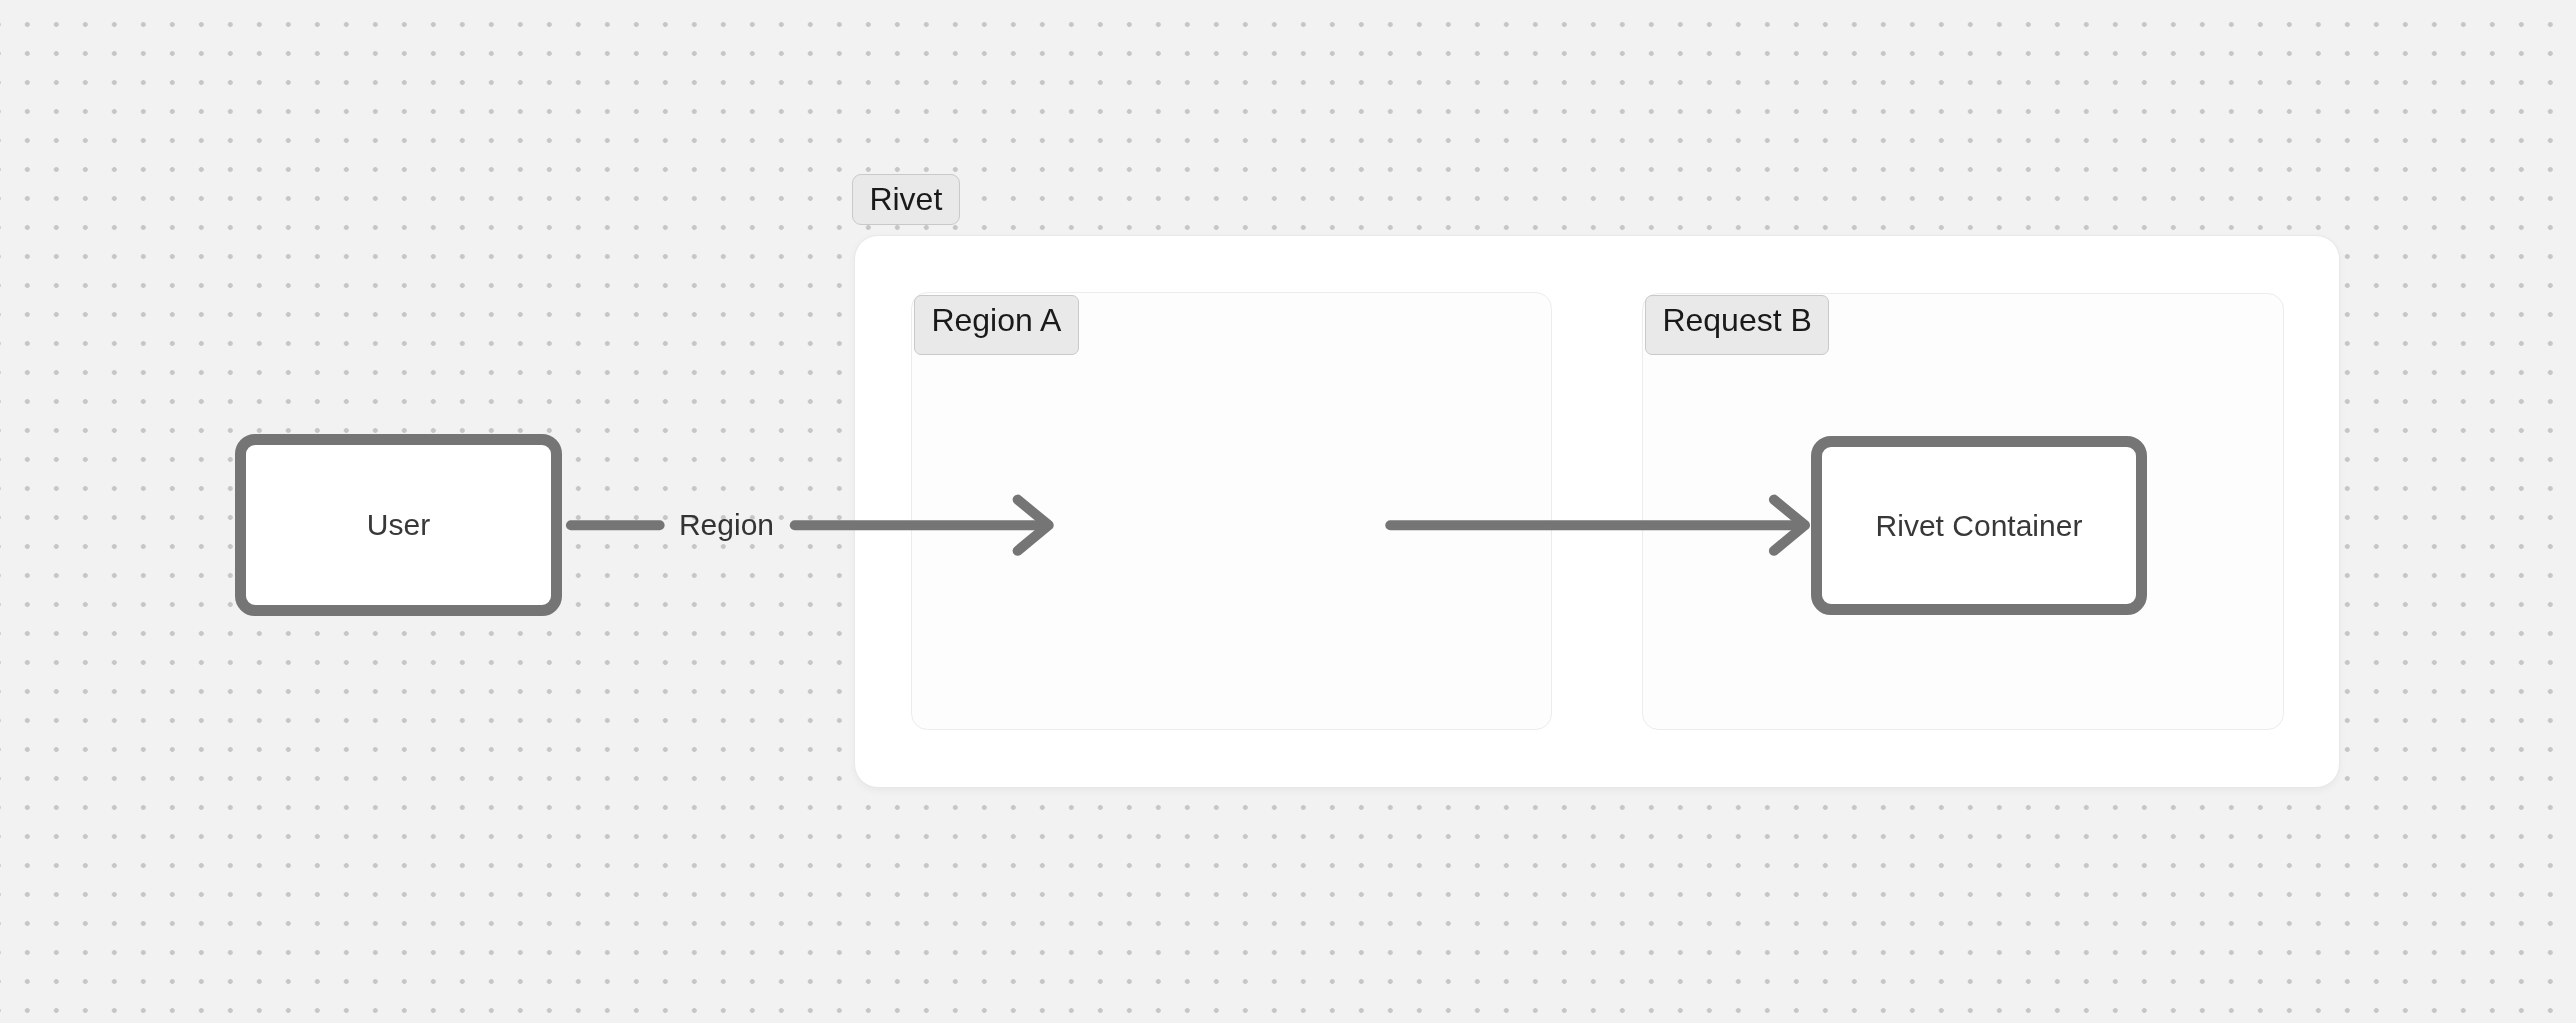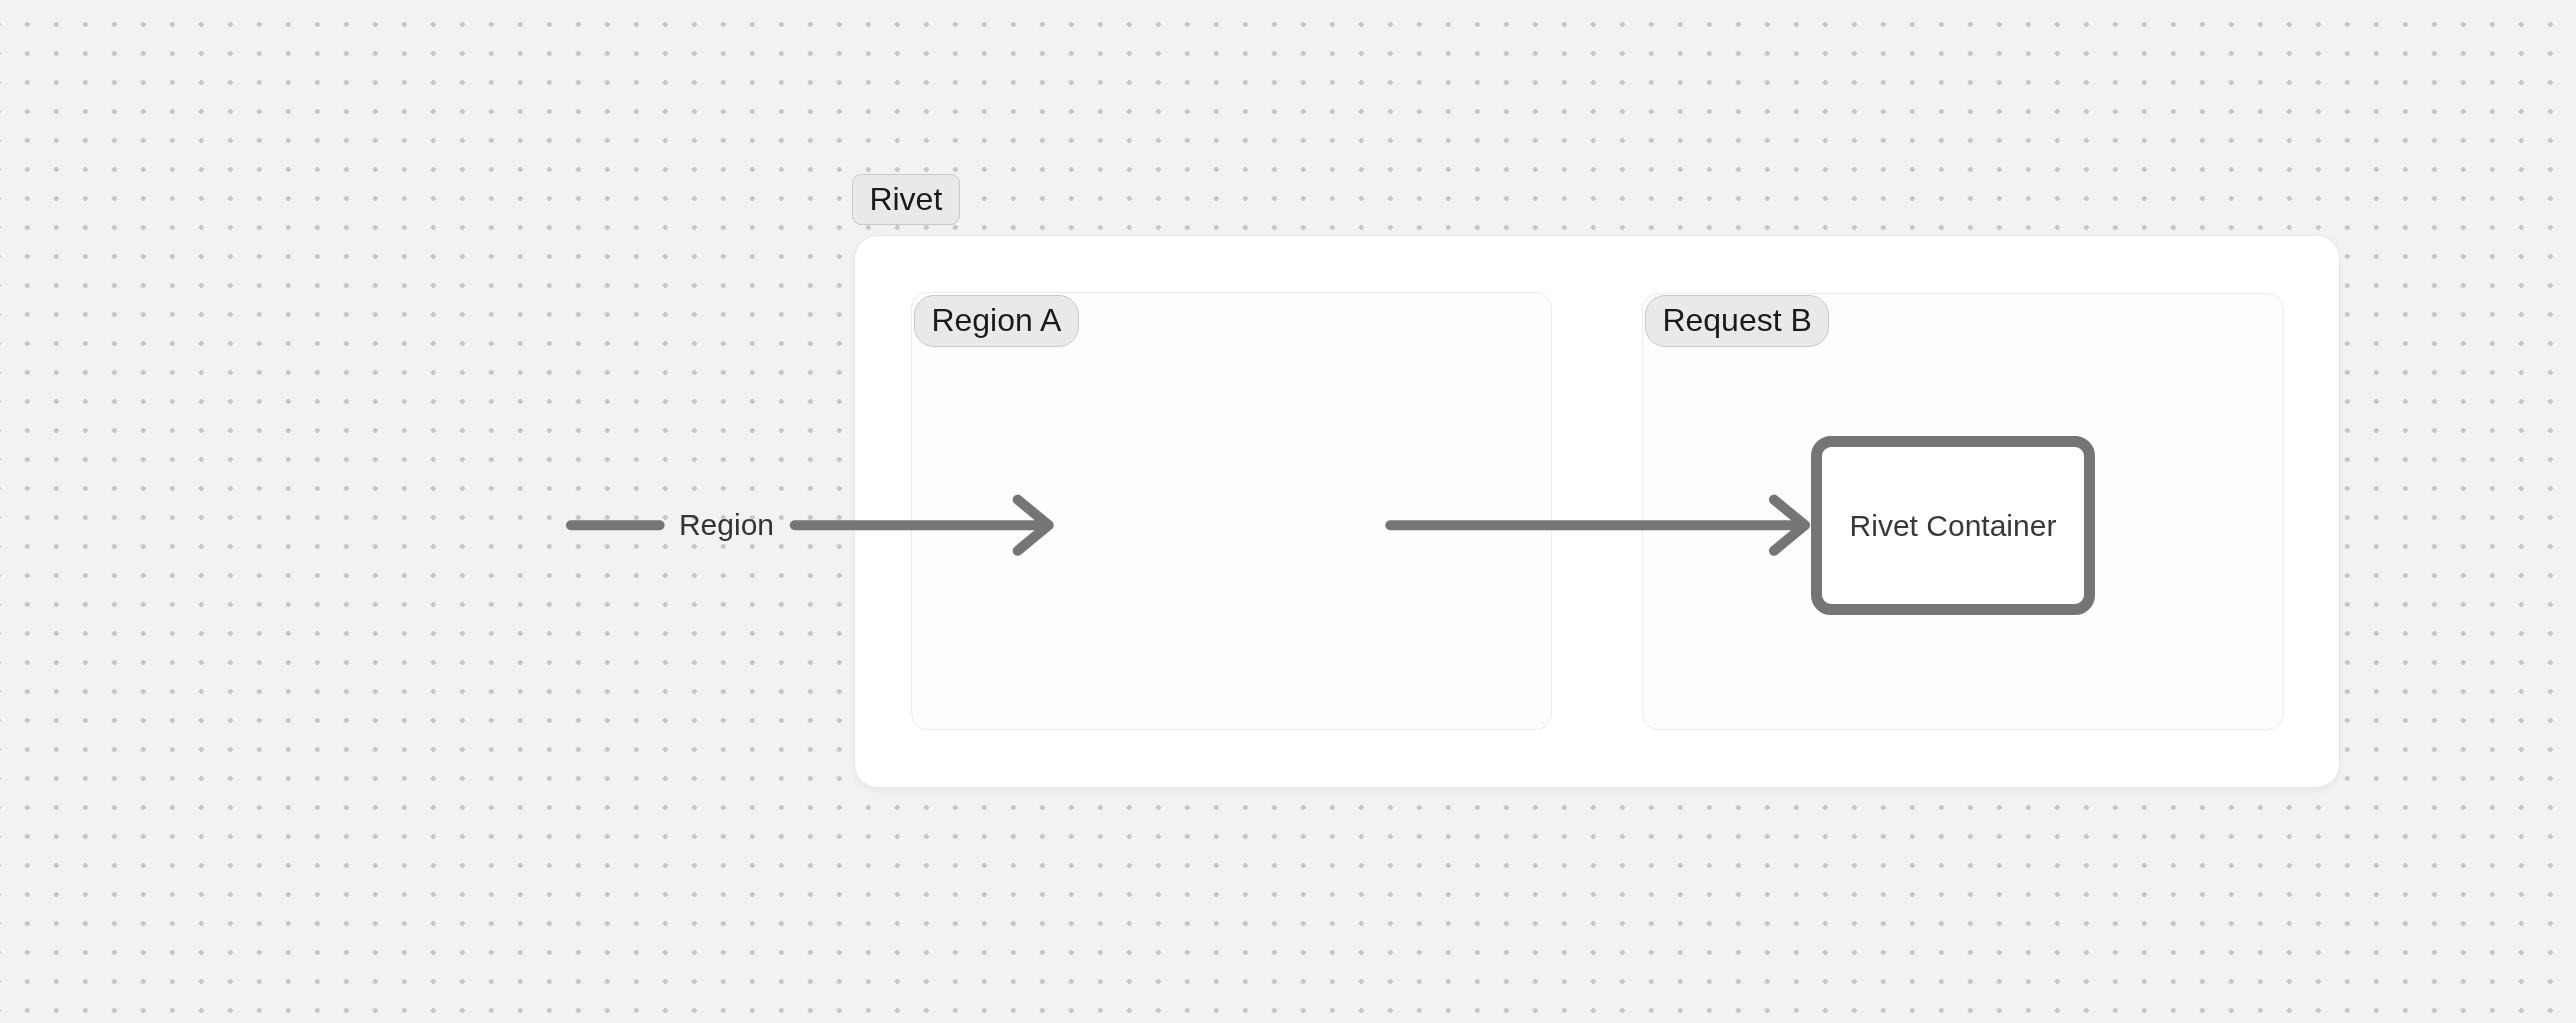--- a/index.html
+++ b/index.html
@@ -36,40 +36,40 @@
     border:1.8px solid var(--region_border);
     border-radius:16.4px;
   }
   .region-a{left:911px;top:292px;width:641px;height:438px;}
   .region-b{left:1642px;top:293px;width:642px;height:437px;}
   .pill{
     position:absolute;
     background:var(--pill_bg);
     border:1.8px solid var(--pill_border);
     color:var(--pill_text);
-    font-size:32px;line-height:48px;height:52px;
-    padding:0 16.4px;border-radius:20px;
+    font-size:32px;line-height:48px;height:60px;
+    padding:0 16.4px;border-radius:7px;
     white-space:nowrap;
   }
   .pill-rivet{left:852px;top:174px;height:51px;line-height:48px;border-radius:9px;}
   .pill-region-a{left:914px;top:295px;}
   .pill-region-b{left:1645px;top:295px;}
   .node{
     position:absolute;
     background:var(--node_bg);
     border:11px solid var(--node_border);
     border-radius:20px;
     color:var(--node_text);
     font-size:30px;
     display:flex;align-items:center;justify-content:center;
     text-align:center;
   }
   .node-user{left:235px;top:434px;width:327px;height:182px;}
   .node-guard{left:1053px;top:436px;width:324px;height:181px;}
-  .node-container{left:1811px;top:436px;width:284px;height:179px;}
+  .node-container{left:1811px;top:436px;width:336px;height:179px;}
   .edges{position:absolute;left:0;top:0;width:2576px;height:1023px;pointer-events:none;}
   .edges path{fill:none;stroke:var(--connector);stroke-width:11;stroke-linecap:round;stroke-linejoin:round;}
   .edge-label{
     position:absolute;left:639px;top:505px;width:175px;height:40px;
     display:flex;align-items:center;justify-content:center;
     color:var(--edge_label_text);font-size:30px;white-space:nowrap;
   }
 </style>
 </head>
 <body>
@@ -90,18 +90,21 @@
     <path d="M625 575 H722"></path>
     <path d="M870 575 H1146"></path>
     <path d="M1114 547 L1148 575 L1114 603"></path>
 
     <path d="M1522 575 H1974"></path>
     <path d="M1942 547 L1976 575 L1942 603"></path>
   </svg>
 
   <div class="edge-label">Region</div>
 
+  <div class="node node-user">
+    <span>User</span>
+  </div>
   <div class="node node-container">
     <span>Rivet Container</span>
   </div>
 
 </div>
 
 
 </body></html>

